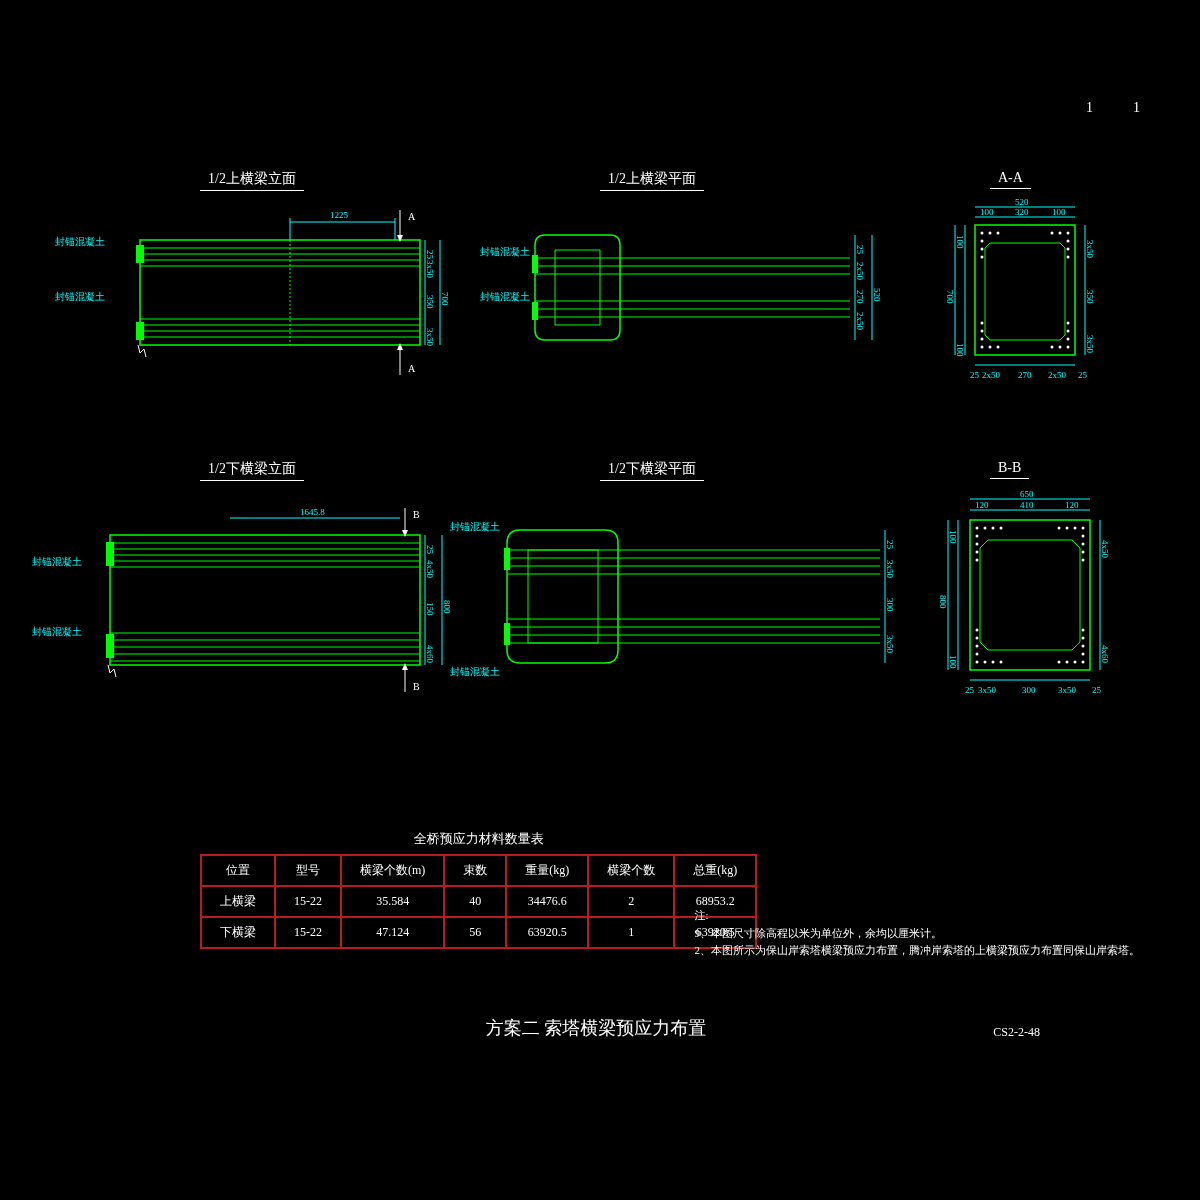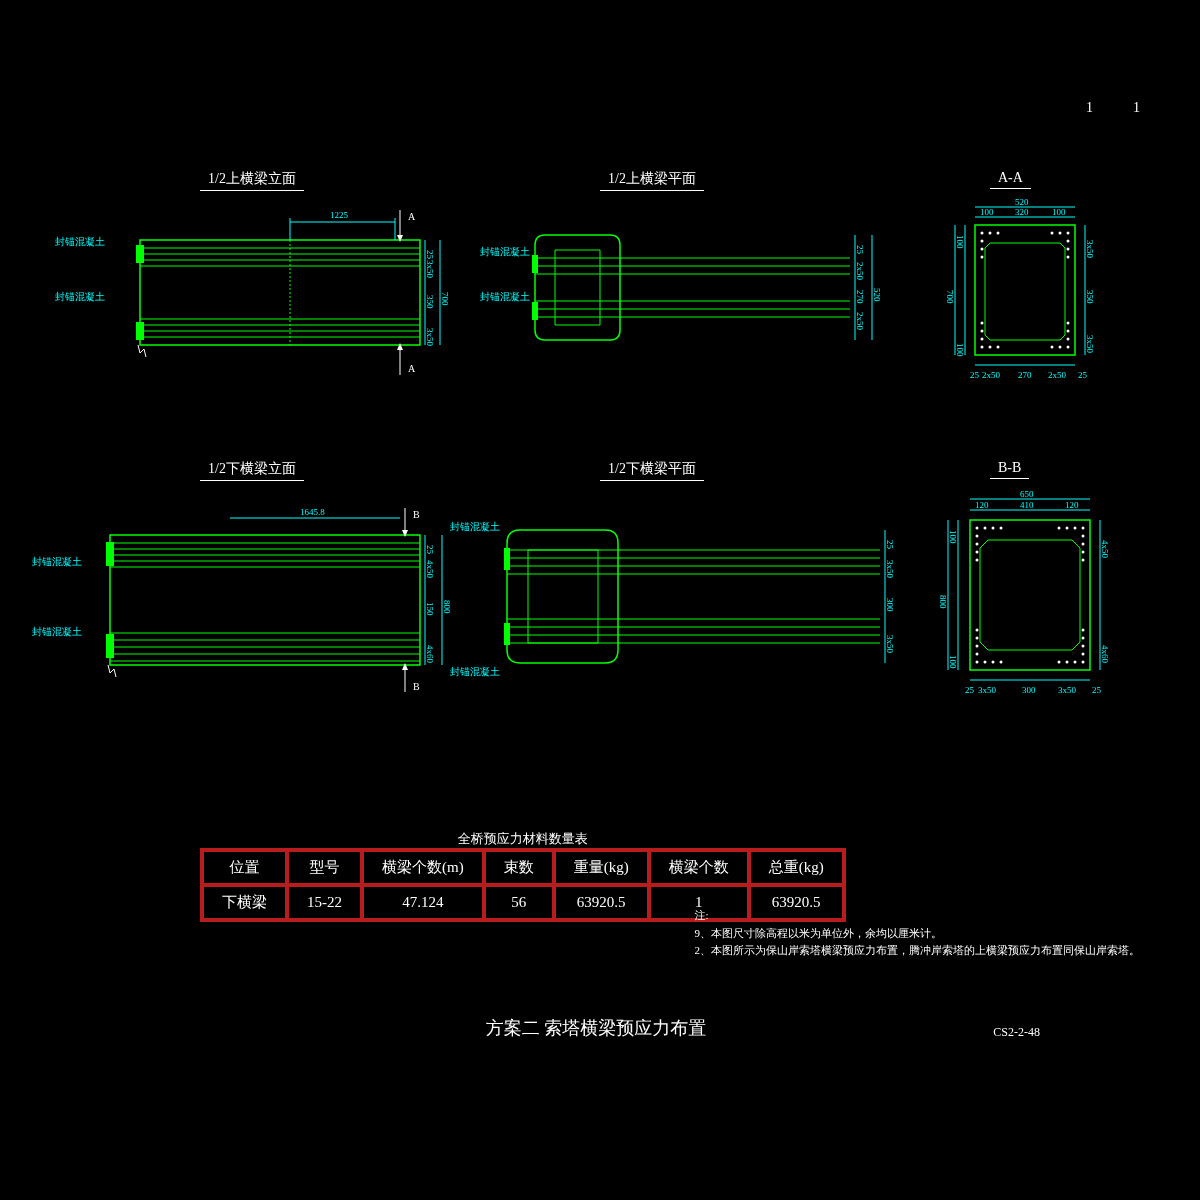--- a/index.html
+++ b/index.html
@@ -20,27 +20,27 @@
   .green { stroke: #0f0; fill: none; }
   .cyan { stroke: #0ff; fill: none; }
   .white { stroke: #fff; fill: none; }
   .label-txt { fill: #fff; font-size: 10px; }
   .dim-txt { fill: #0ff; font-size: 9px; }
 
   
   .mat-table { position: absolute; left: 200px; top: 830px; }
   .mat-table table { border-collapse: collapse; }
   .mat-table th, .mat-table td {
-    border: 4px solid #b91c1c;
+    border: 2px solid #b91c1c;
     padding: 6px 18px;
     text-align: center;
-    font-size: 15px;
+    font-size: 12px;
     font-weight: normal;
   }
-  .table-caption { text-align: center; font-size: 13px; }
+  .table-caption { text-align: center; font-size: 13px; margin-bottom: 6px; }
 
   .notes { position: absolute; right: 60px; bottom: 240px; font-size: 11px; line-height: 1.6; }
   .main-title { position: absolute; bottom: 160px; left: 0; right: 8px; text-align: center; font-size: 18px; }
   .dwg-no { position: absolute; bottom: 160px; right: 160px; font-size: 12px; }
 
   svg { position: absolute; }
 </style>
 </head>
 <body>
 
@@ -314,20 +314,29 @@
           <th>型号</th>
           <th>横梁个数(m)</th>
       <th>束数</th>
           <th>重量(kg)</th>
           <th>横梁个数</th>
       <th>总重(kg)</th>
     </tr>
       </thead>
     <tbody>
       <tr>
+        <td>上横梁</td>
+          <td>15-22</td>
+          <td>35.584</td>
+        <td>40</td>
+          <td>34476.6</td>
+          <td>2</td>
+        <td>68953.2</td>
+      </tr>
+      <tr>
         <td>下横梁</td>
           <td>15-22</td>
           <td>47.124</td>
         <td>56</td>
           <td>63920.5</td>
           <td>1</td>
         <td>63920.5</td>
       </tr>
     </tbody>
   </table>

